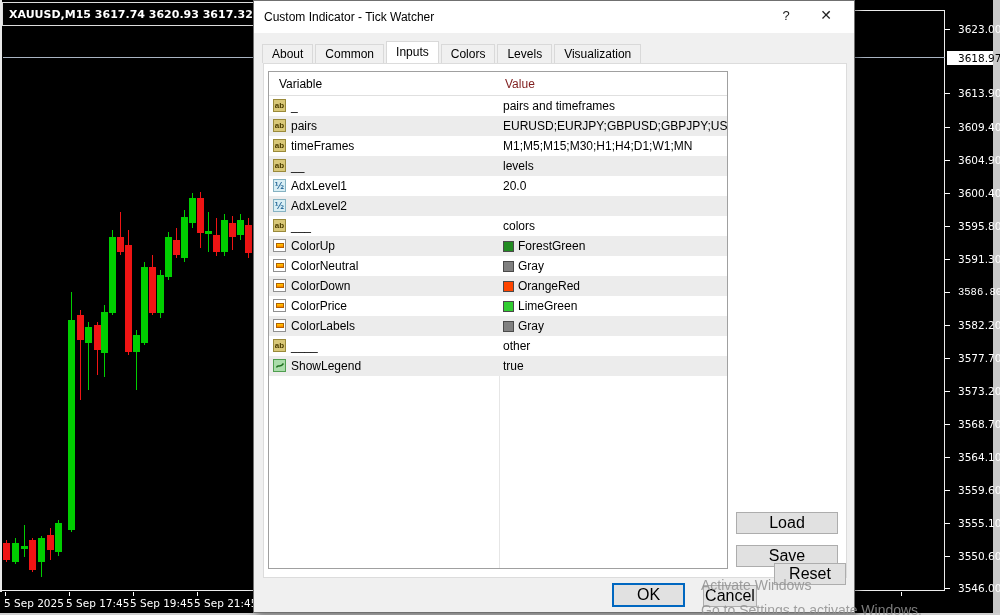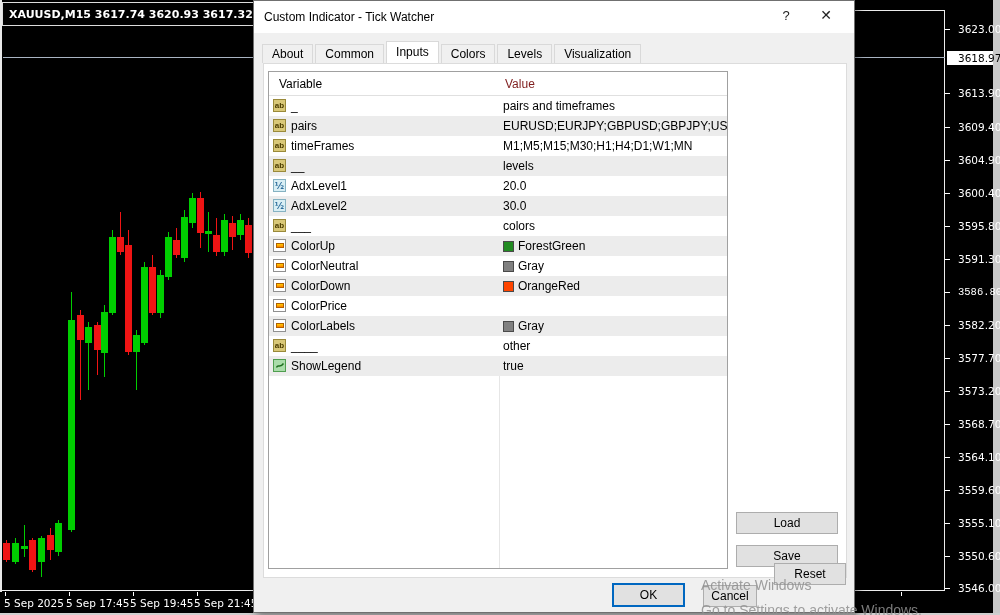--- a/index.html
+++ b/index.html
@@ -68,21 +68,21 @@
   .picon.num  { background:#d8eef4; border:1px solid #86b2c2; color:#2a6a9a; font:bold 9px "DejaVu Sans", sans-serif; }
   .picon.color{ background:#fff; border:1px solid #909090; }
   .picon.color .cbar { width:8px; height:5px; background:linear-gradient(#ffd200,#ff7c00); border:1px solid #b06000; }
   .picon.check{ background:#aadcaa; border:1px solid #4f9e4f; }
   .pname { position:absolute; left:22px; top:3px; white-space:nowrap; }
   .pval  { position:absolute; left:234px; top:3px; width:240px; white-space:nowrap; overflow:hidden;
            display:flex; align-items:center; }
   .swatch { display:inline-block; width:11px; height:11px; border:1px solid #4a4a4a; margin-right:4px; flex:none; }
 
   .btn { position:absolute; background:#e1e1e1; border:1px solid #adadad; text-align:center;
-         font-size:12px; color:#000; cursor:pointer; }
+         font-size:16px; color:#000; cursor:pointer; }
   .btn-load  { left:482px; top:511px; width:102px; height:22px; line-height:20px; }
   .btn-save  { left:482px; top:544px; width:102px; height:22px; line-height:20px; }
   .btn-ok    { left:358px; top:582px; width:73px;  height:24px; line-height:20px; border:2px solid #0067c0; }
   .btn-cancel{ left:449px; top:584px; width:54px;  height:22px; line-height:20px; }
   .btn-reset { left:520px; top:562px; width:72px;  height:22px; line-height:20px; }
 
   
   .watermark { position:absolute; z-index:40; color:#909090; opacity:.85; pointer-events:none; }
   .wm1 { left:701px; top:577px; font-size:14px; }
   .wm2 { left:701px; top:602px; font-size:14px; }
@@ -271,23 +271,20 @@
           <div class="prow">
             <span class="picon num">½</span>
             <span class="pname">AdxLevel1</span>
             <span class="pval">
               <span>20.0</span>
             </span>
           </div>
           <div class="prow alt">
             <span class="picon num">½</span>
             <span class="pname">AdxLevel2</span>
-            <span class="pval">
-              <span>30.0</span>
-            </span>
           </div>
           <div class="prow">
             <span class="picon ab">ab</span>
             <span class="pname">___</span>
             <span class="pval">
               <span>colors</span>
             </span>
           </div>
           <div class="prow alt">
             <span class="picon color">
@@ -317,20 +314,24 @@
             <span class="pval">
               <i class="swatch" style="background: rgb(255, 69, 0);"></i>
               <span>OrangeRed</span>
             </span>
           </div>
           <div class="prow">
             <span class="picon color">
               <i class="cbar"></i>
             </span>
             <span class="pname">ColorPrice</span>
+            <span class="pval">
+              <i class="swatch" style="background: rgb(50, 205, 50);"></i>
+              <span>LimeGreen</span>
+            </span>
           </div>
           <div class="prow alt">
             <span class="picon color">
               <i class="cbar"></i>
             </span>
             <span class="pname">ColorLabels</span>
             <span class="pval">
               <i class="swatch" style="background: rgb(128, 128, 128);"></i>
               <span>Gray</span>
             </span>

